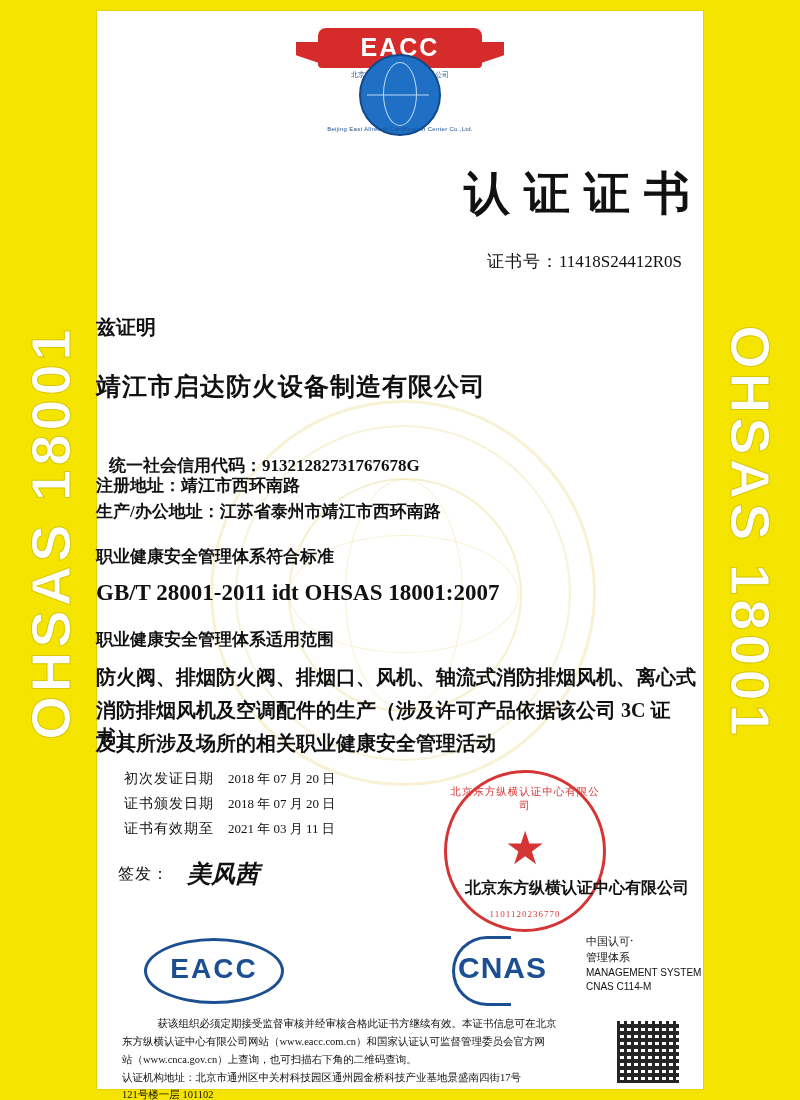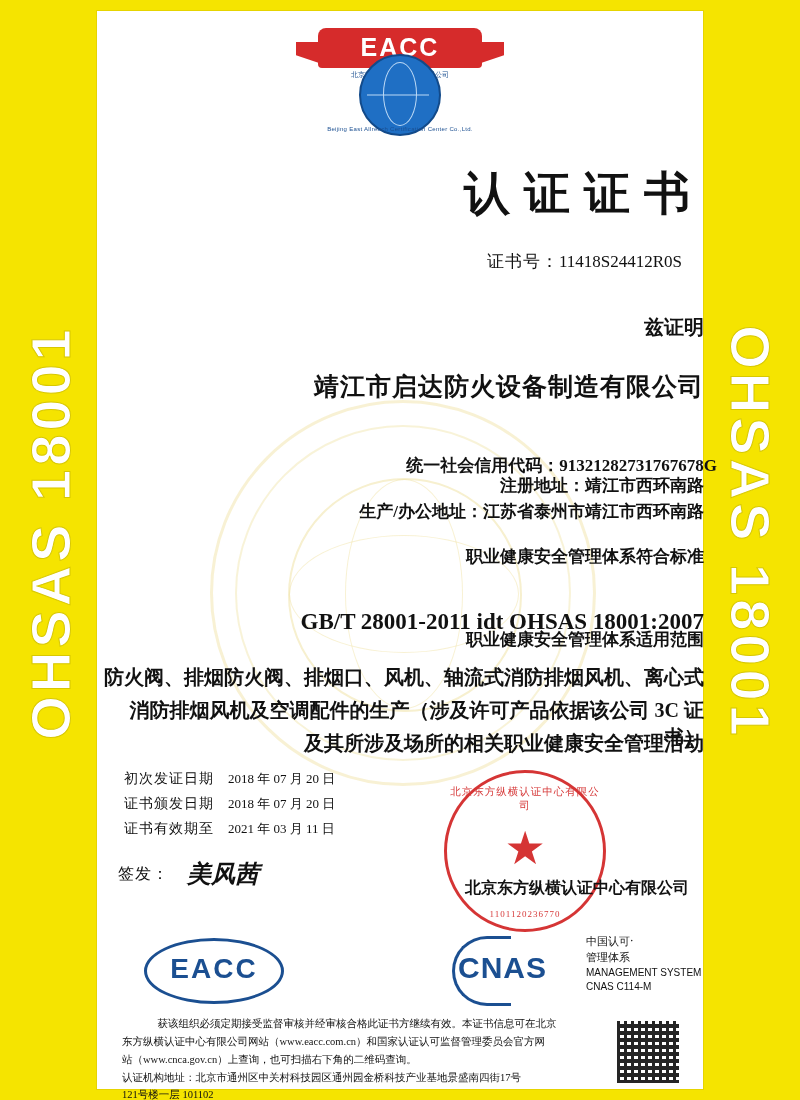--- a/index.html
+++ b/index.html
@@ -204,30 +204,30 @@
     right: 22px;
     top: 232px;
     font-size: 17px;
     color: #111;
   }
   .cert-no .label { letter-spacing: 1px; }
   .line {
     position: absolute;
     left: 0;
     width: 608px;
-    text-align: right;
+    text-align: left;
     color: #111;
   }
   .l-hereby { top: 296px; font-size: 20px; font-weight: bold; }
   .l-company { top: 352px; font-size: 25px; font-weight: bold; letter-spacing: 1px; }
   .l-credit { top: 436px; font-size: 17px; font-weight: bold; padding-left: 13px; }
   .l-addr1 { top: 456px; font-size: 17px; font-weight: bold; }
   .l-addr2 { top: 482px; font-size: 17px; font-weight: bold; }
   .l-std-label { top: 527px; font-size: 17px; font-weight: bold; }
-  .l-std { top: 591px; font-size: 23px; font-weight: bold; }
+  .l-std { top: 562px; font-size: 23px; font-weight: bold; }
   .l-scope-label { top: 610px; font-size: 17px; font-weight: bold; }
   .l-scope1 { top: 646px; font-size: 20px; font-weight: bold; }
   .l-scope2 { top: 679px; font-size: 20px; font-weight: bold; }
   .l-scope3 { top: 712px; font-size: 20px; font-weight: bold; }
 
   .dates {
     position: absolute;
     left: 28px;
     top: 752px;
     font-size: 14px;

